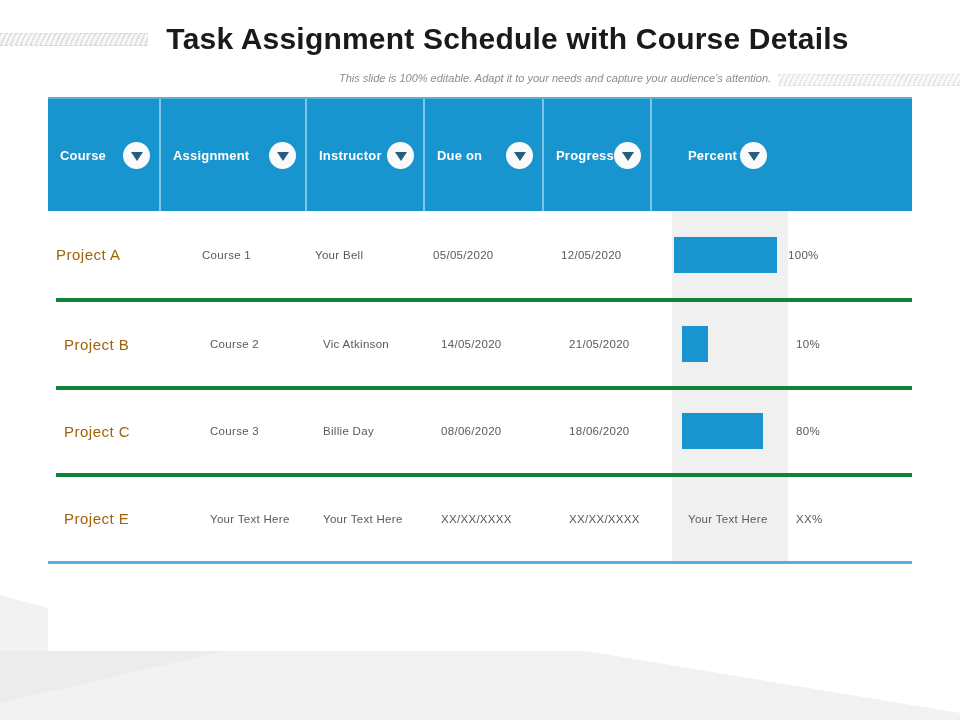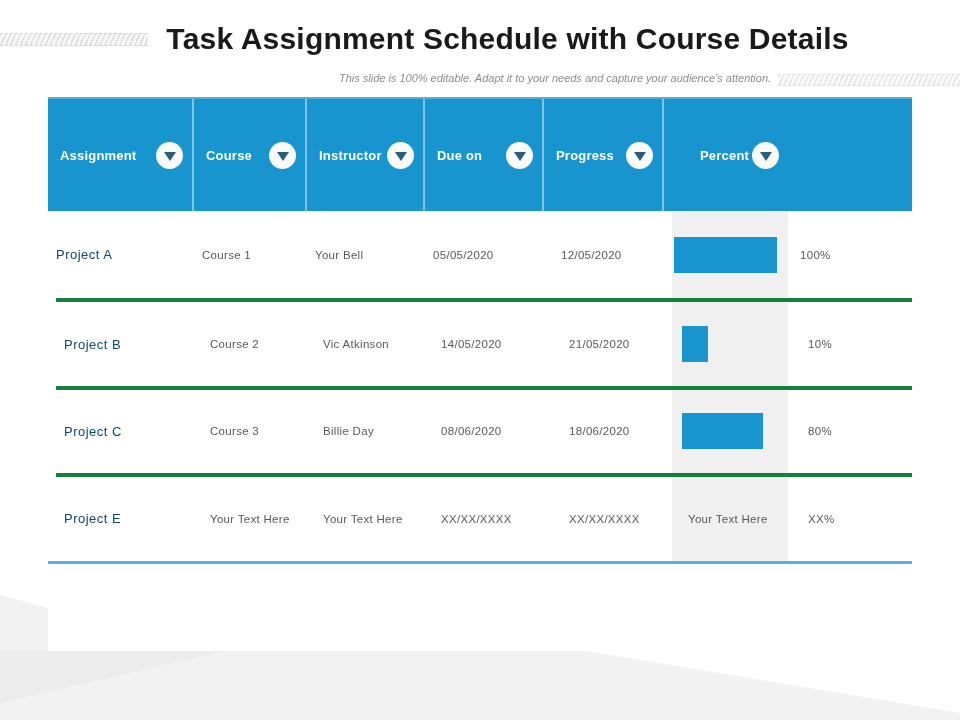--- a/index.html
+++ b/index.html
@@ -22,55 +22,55 @@
   
   .table { position:absolute; left:48px; top:97px; width:864px; z-index:1; }
   .thead { display:flex; height:114px; background:#1894CF; border-top:2px solid #56b0dc; }
   .th { display:flex; align-items:center; justify-content:space-between; padding:0 9px 0 12px; border-right:2px solid rgba(255,255,255,.45); }
   .th:last-child { border-right:none; }
   .th-label { color:#ffffff; font-size:13px; font-weight:bold; letter-spacing:.2px; }
   .dd { width:27px; height:27px; border-radius:50%; background:#fafafa; display:flex; align-items:center; justify-content:center; flex:none; }
   .tri { width:0; height:0; border-left:6px solid transparent; border-right:6px solid transparent; border-top:9px solid #275e7e; margin-top:2px; }
 
   .c1{width:146px;flex:none;} .c2{width:113px;flex:none;} .c3{width:118px;flex:none;}
-  .c4{width:128px;flex:none;} .c5{width:119px;flex:none;} .c6{width:120px;flex:none;} .c7{width:124px;flex:none;padding-left:36px;}
+  .c4{width:128px;flex:none;} .c5{width:119px;flex:none;} .c6{width:108px;flex:none;} .c7{width:124px;flex:none;padding-left:36px;}
 
   .tbody { position:relative; background:#ffffff; }
   .band { position:absolute; left:624px; top:0; bottom:0; width:116px; background:#f1f0f0; }
   .tr { position:relative; display:flex; height:87.4px; align-items:center; }
   .tr + .tr { border-top:4px solid #15803d;margin-left:8px; }
   .td { padding-left:8px; font-size:11.5px; color:#595959; letter-spacing:.3px; }
-  .td-assignment { font-size:13px; color:#0c4a6e; letter-spacing:.5px; }
+  .td-assignment { font-size:15px; color:#a16207; letter-spacing:.5px; }
   .bar { height:36px; margin-left:2px; background:#1894CF; }
   .bottom-line { height:3px; background:#56b0dc; }
 </style>
 </head>
 <body>
 
 <div class="slide">
 
   <div class="zig zig-left"></div>
   <div class="zig zig-right"></div>
   <div class="decor-main"></div>
   <div class="decor-accent"></div>
 
   <h1 class="title">Task Assignment Schedule with Course Details</h1>
   <p class="subtitle">This slide is 100% editable. Adapt it to your needs and capture your audience's attention.</p>
 
   <div class="table">
 
     <div class="thead">
-      <div class="th c1">
-        <span class="th-label">Assignment</span>
+      <div class="th c2">
+        <span class="th-label">Course</span>
         <span class="dd">
             <span class="tri"></span>
           </span>
       </div>
-      <div class="th c2">
-        <span class="th-label">Course</span>
+      <div class="th c1">
+        <span class="th-label">Assignment</span>
         <span class="dd">
             <span class="tri"></span>
           </span>
       </div>
       <div class="th c3">
         <span class="th-label">Instructor</span>
         <span class="dd">
             <span class="tri"></span>
           </span>
       </div>

